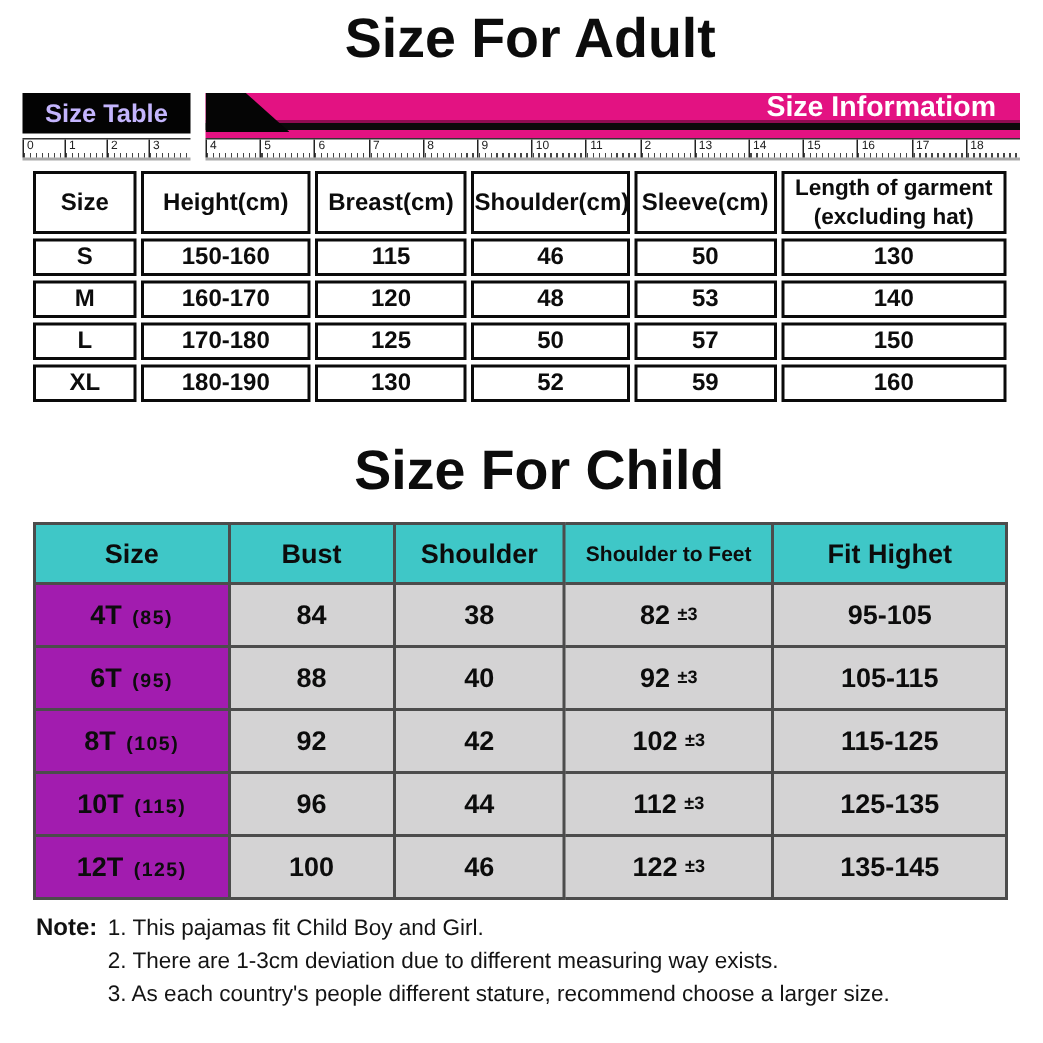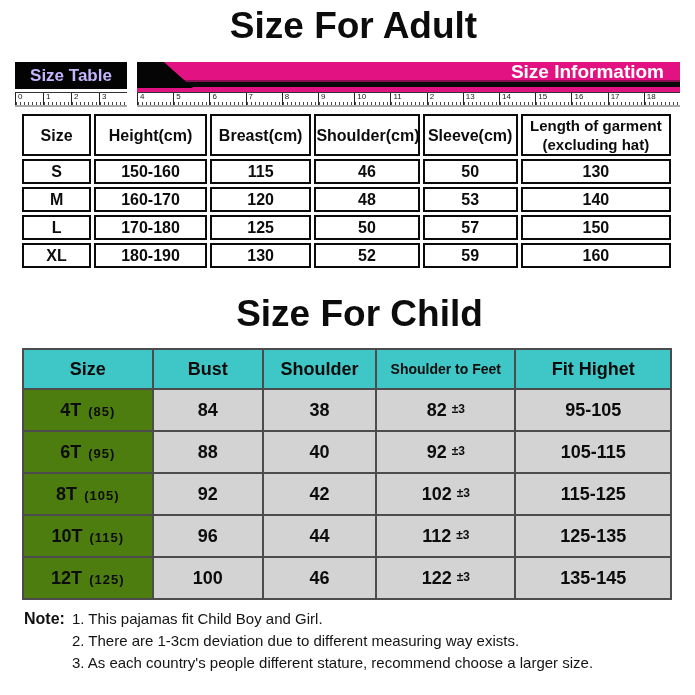--- a/index.html
+++ b/index.html
@@ -136,21 +136,21 @@
     height: 40px;
     font-size: 18px;
     background: #3fc7c7;
   }
   .child-table th:nth-child(1) { width: 20.0%; }
   .child-table th:nth-child(2) { width: 17.0%; }
   .child-table th:nth-child(3) { width: 17.5%; }
   .child-table th:nth-child(4) { width: 21.5%; font-size: 14px; }
   .child-table th:nth-child(5) { width: 24.0%; }
   .child-table td { height: 42px; font-size: 18px; background: #d4d3d4; }
-  .child-table td:first-child { background: #4d7c0f; margin-top: 24px; }
+  .child-table td:first-child { background: #a21caf; margin-top: 24px; }
   .size-note {
     font-size: 13px;
     font-weight: 600;
     margin-left: 7px;
     letter-spacing: 1px;
   }
   .tolerance {
     font-size: 12px;
     font-weight: bold;
     position: relative;

